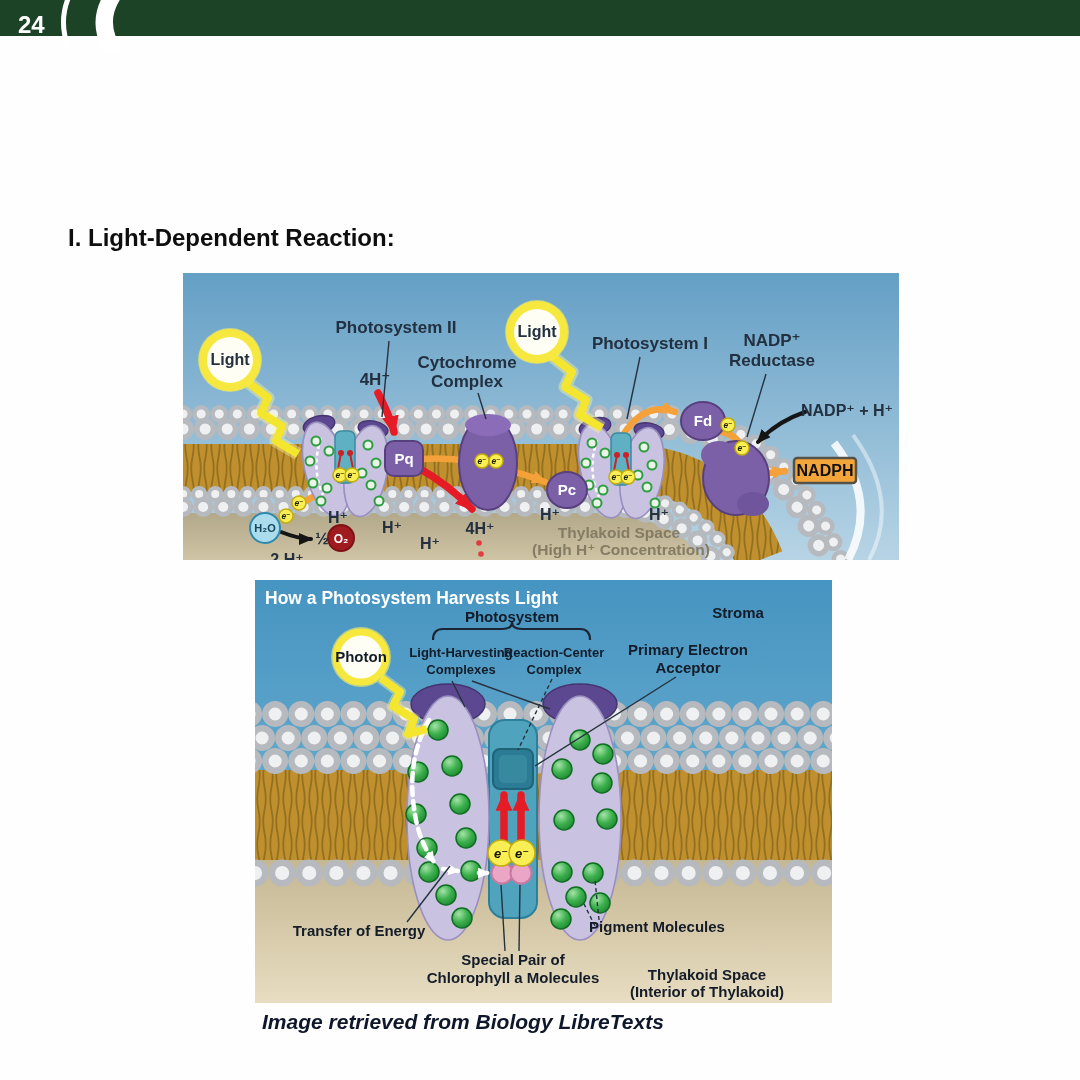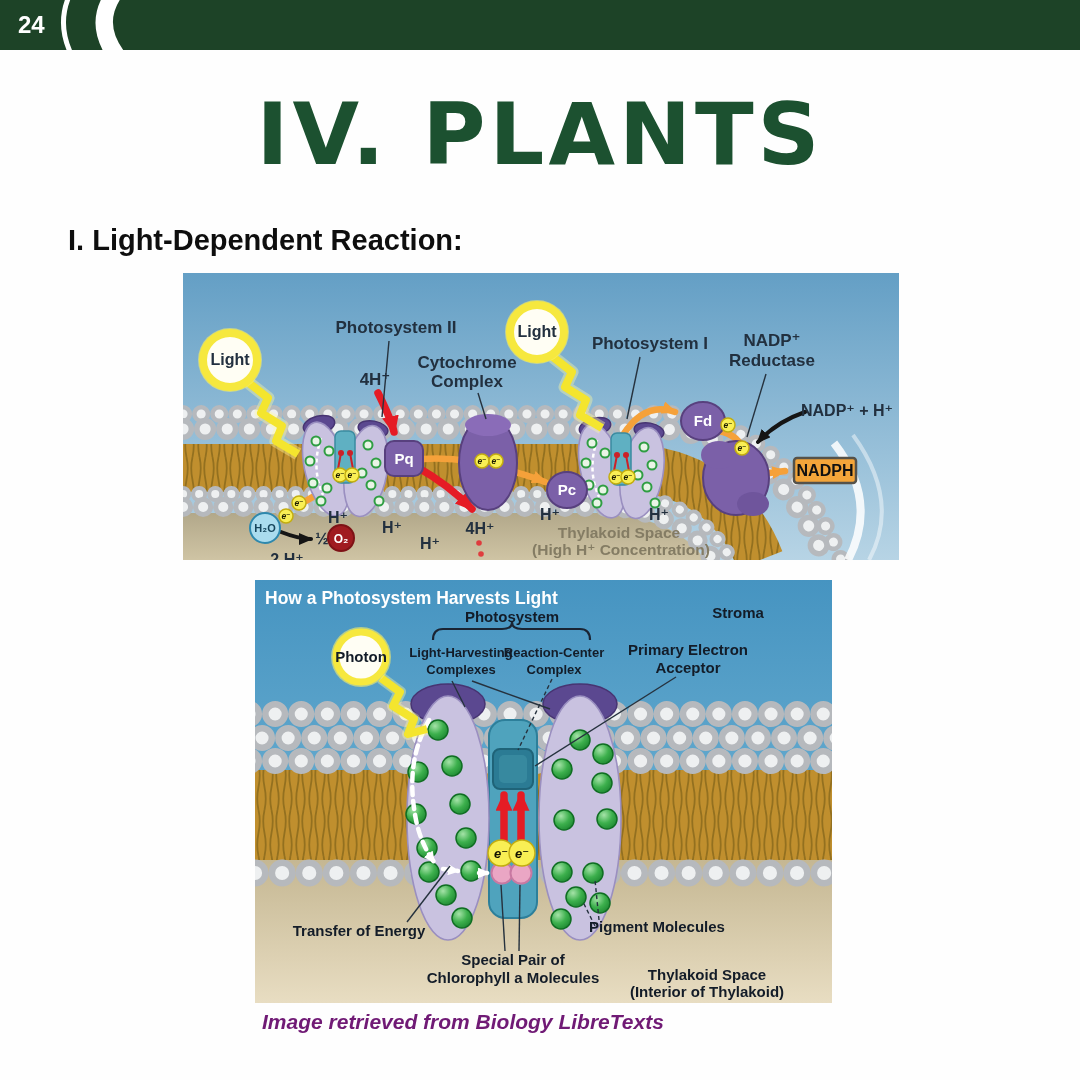--- a/index.html
+++ b/index.html
@@ -1,30 +1,30 @@
 <!DOCTYPE html>
 <html><head>
 <meta charset="utf-8">
 <style>
   html,body{margin:0;padding:0;background:#ffffff;}
   #page{position:relative;width:1080px;height:1080px;background:#fefefe;overflow:hidden;
         font-family:"Liberation Sans","DejaVu Sans",sans-serif;}
   
-  #hdr{position:absolute;left:0;top:0;width:1080px;height:50px;background:#1d4327;}
+  #hdr{position:absolute;left:0;top:0;width:1080px;height:36px;background:#1d4327;}
   #hdr .pnum{position:absolute;left:18px;top:11px;color:#ffffff;font-size:24px;font-weight:bold;}
   #hdr .htitle{position:absolute;right:28px;top:11px;color:#f2f7f1;font-size:24px;font-weight:600;letter-spacing:.5px;}
   #hdr svg{position:absolute;left:52px;top:0;}
   
   #bigtitle{position:absolute;left:0;top:84px;width:1080px;text-align:center;
     font-family:"DejaVu Sans","Liberation Sans",sans-serif;font-size:86px;font-weight:800;
     letter-spacing:4px;color:#1c5130;}
   
-  #secthead{position:absolute;left:68px;top:224px;font-size:29px;font-weight:bold;color:#0e0e0e;}
+  #secthead{position:absolute;left:68px;top:224px;font-size:24px;font-weight:bold;color:#0e0e0e;}
   
-  #caption{position:absolute;left:262px;top:1010px;font-size:21px;font-style:italic;font-weight:600;color:#701a75;}
+  #caption{position:absolute;left:262px;top:1010px;font-size:21px;font-style:italic;font-weight:600;color:#0f172a;}
   
   text{font-family:"Liberation Sans","DejaVu Sans",sans-serif;}
   .d1lab{fill:#22303f;font-weight:bold;font-size:16px;}
   .d1lab.big{font-size:17px;}
   .d1gray{fill:#847c64;font-weight:bold;font-size:15.5px;}
   .wh{fill:#ffffff;font-weight:bold;font-size:15px;}
   .emt{fill:#1b1b00;font-weight:bold;font-style:italic;font-size:8.5px;}
   .d2lab{fill:#131c28;font-weight:bold;font-size:15px;}
   .d2sm{fill:#131c28;font-weight:bold;font-size:13px;}
   .d2t{fill:#ffffff;font-weight:bold;font-size:17.5px;}
@@ -49,21 +49,20 @@
 <div id="page">
 
   <div id="hdr">
     <span class="pnum">24</span>
     <svg width="95" height="50" viewBox="0 0 95 50">
       <path d="M18,-6 Q4,24 20,56" stroke="#ffffff" stroke-width="5" fill="none"></path>
       <path d="M52,-6 Q34,24 54,56 L76,56 Q48,24 72,-6 Z" fill="#ffffff"></path>
     </svg>
   </div>
 
-  <div id="bigtitle">IV. PLANTS</div>
   <div id="secthead">I. Light-Dependent Reaction:</div>
 
   <svg style="position:absolute;left:183px;top:273px;" width="716" height="287" viewBox="0 0 716 287">
     <defs>
       <linearGradient id="sky1" x1="0" y1="0" x2="0" y2="1">
         <stop offset="0" stop-color="#649fc5"></stop>
           <stop offset="1" stop-color="#b7d4e5"></stop>
       </linearGradient>
       <linearGradient id="tan1" x1="0" y1="0" x2="0" y2="1">
         <stop offset="0" stop-color="#b2a88a"></stop>

